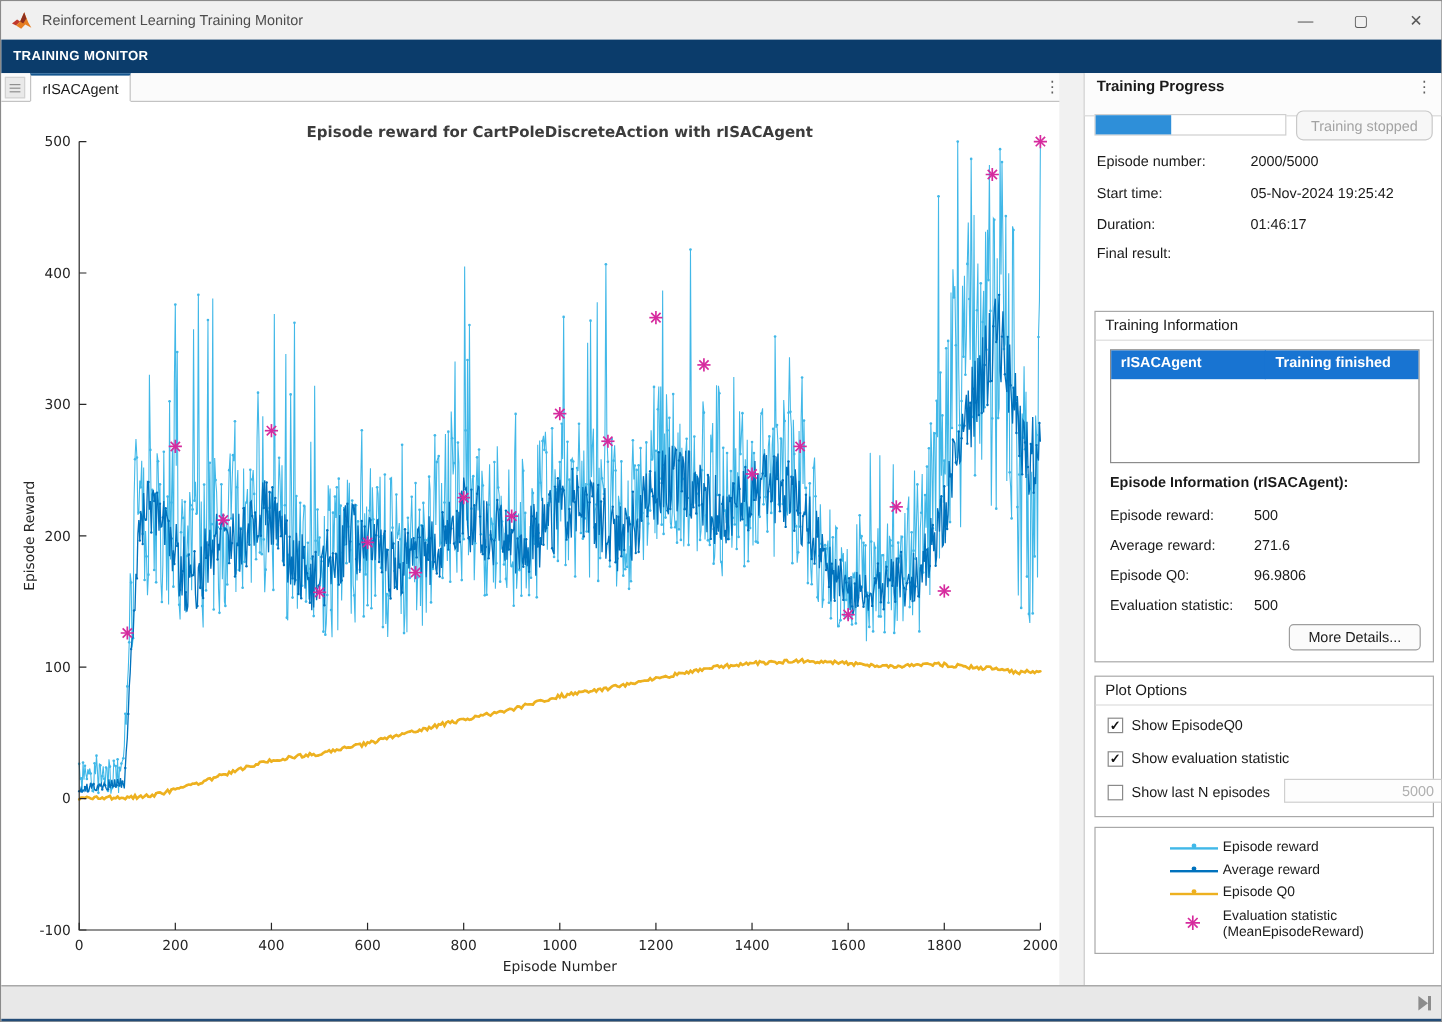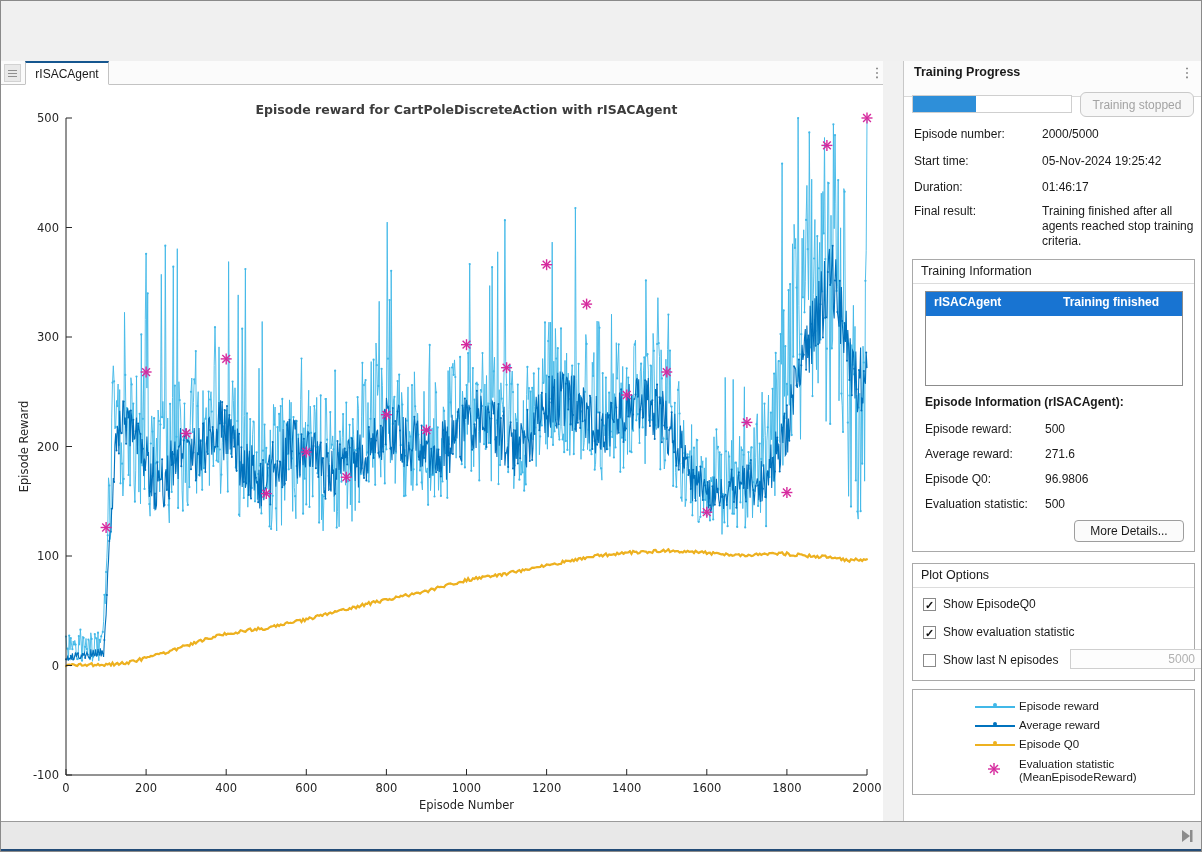--- a/index.html
+++ b/index.html
@@ -75,21 +75,37 @@
   .skip-icon { position:absolute; right:8px; top:6px; }
   .bottomedge { position:absolute; left:0; top:848px; width:1202px; height:4px; background:#234c77; }
 
   svg text { font-family:"DejaVu Sans", sans-serif; }
 </style>
 </head>
 <body>
 
 <div class="window">
 
-
+  <div class="titlebar">
+    <svg class="matlab-icon" viewBox="0 0 20 17">
+      <polygon points="0,11 5,7 8,9 4,13" fill="#c0392b"></polygon>
+      <polygon points="8,9 12,0 16,10 19,15 13,12 9,16 4,13" fill="#e67e22"></polygon>
+      <polygon points="12,0 8,9 11,11 14,6" fill="#8e2f1f"></polygon>
+    </svg>
+    <span class="title-text">Reinforcement Learning Training Monitor</span>
+    <div class="win-controls">
+      <div class="win-btn">—</div>
+      <div class="win-btn">▢</div>
+      <div class="win-btn">✕</div>
+    </div>
+  </div>
+
+  <div class="toolbar">
+    <span class="toolbar-tab">TRAINING MONITOR</span>
+  </div>
 
   <div class="tabstrip">
     <div class="drag-handle">
         <i></i>
         <i></i>
         <i></i>
       </div>
     <div class="doc-tab">rISACAgent</div>
     <div class="kebab doc">⋮</div>
   </div>
@@ -1195,21 +1211,20 @@
     </div>
     <div class="btn-training-stopped">Training stopped</div>
 
     <span class="field-label" style="top:66px">Episode number:</span>
     <span class="field-value" style="top:66px">2000/5000</span>
     <span class="field-label" style="top:93px">Start time:</span>
     <span class="field-value" style="top:93px">05-Nov-2024 19:25:42</span>
     <span class="field-label" style="top:119px">Duration:</span>
     <span class="field-value" style="top:119px">01:46:17</span>
     <span class="field-label" style="top:143px">Final result:</span>
-    <span class="field-value" style="top:143px; width:152px; line-height:15px">Training finished after all agents reached stop training criteria.</span>
 
     <div class="groupbox" style="top:198px; height:293px">
       <span class="gb-title">Training Information</span>
       <div class="gb-sep"></div>
       <div class="agent-table">
         <div class="at-row">
           <div class="c1">rISACAgent</div>
           <div class="c2">Training finished</div>
         </div>
       </div>

